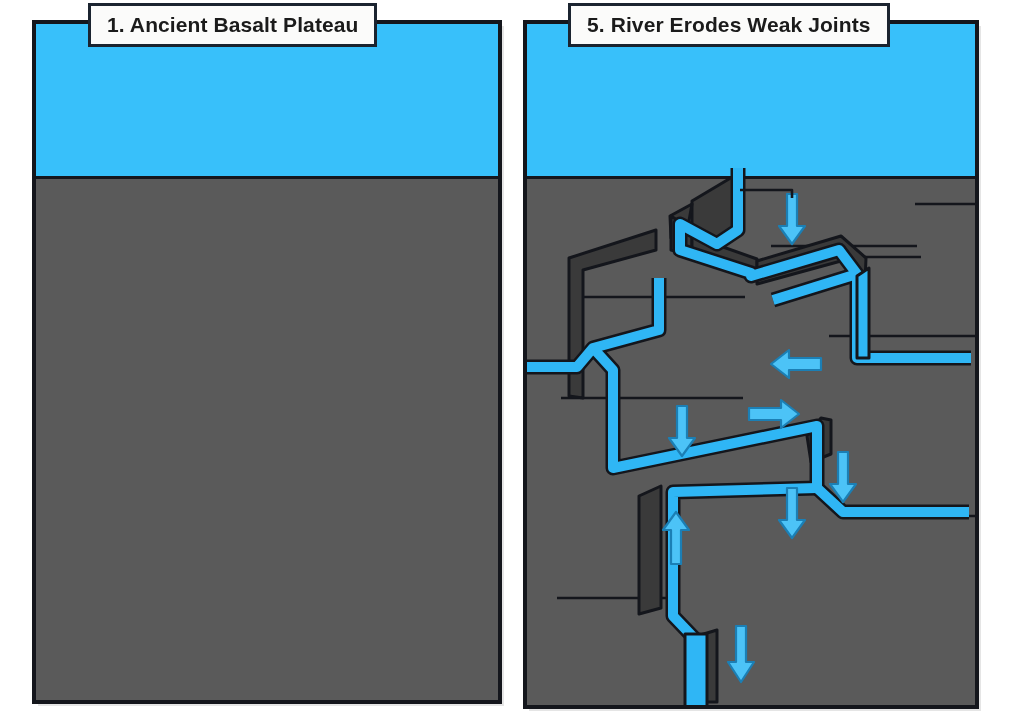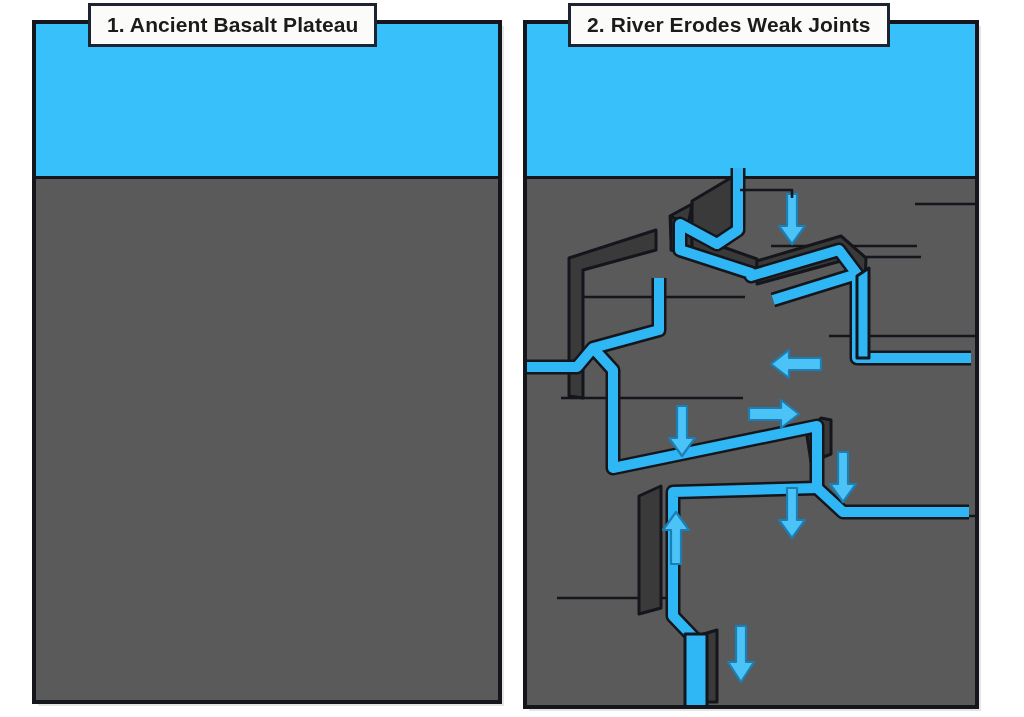--- a/index.html
+++ b/index.html
@@ -186,15 +186,15 @@
             <path d="M 215,608 L 225,608 L 225,644 L 233,644 L 220,664 L 207,644 L 215,644 Z"></path>
           </g>
         </g>
 
       </g>
 
       <rect x="4" y="4" width="452" height="685" fill="none" stroke="#14161c" stroke-width="4"></rect>
     </svg>
   </div>
 
-  <div class="panel-title" id="title-2">2. River Erodes Weak Joints</div>
+  <div class="panel-title" id="title-2">5. River Erodes Weak Joints</div>
 
 </div>
 
 </body></html>

